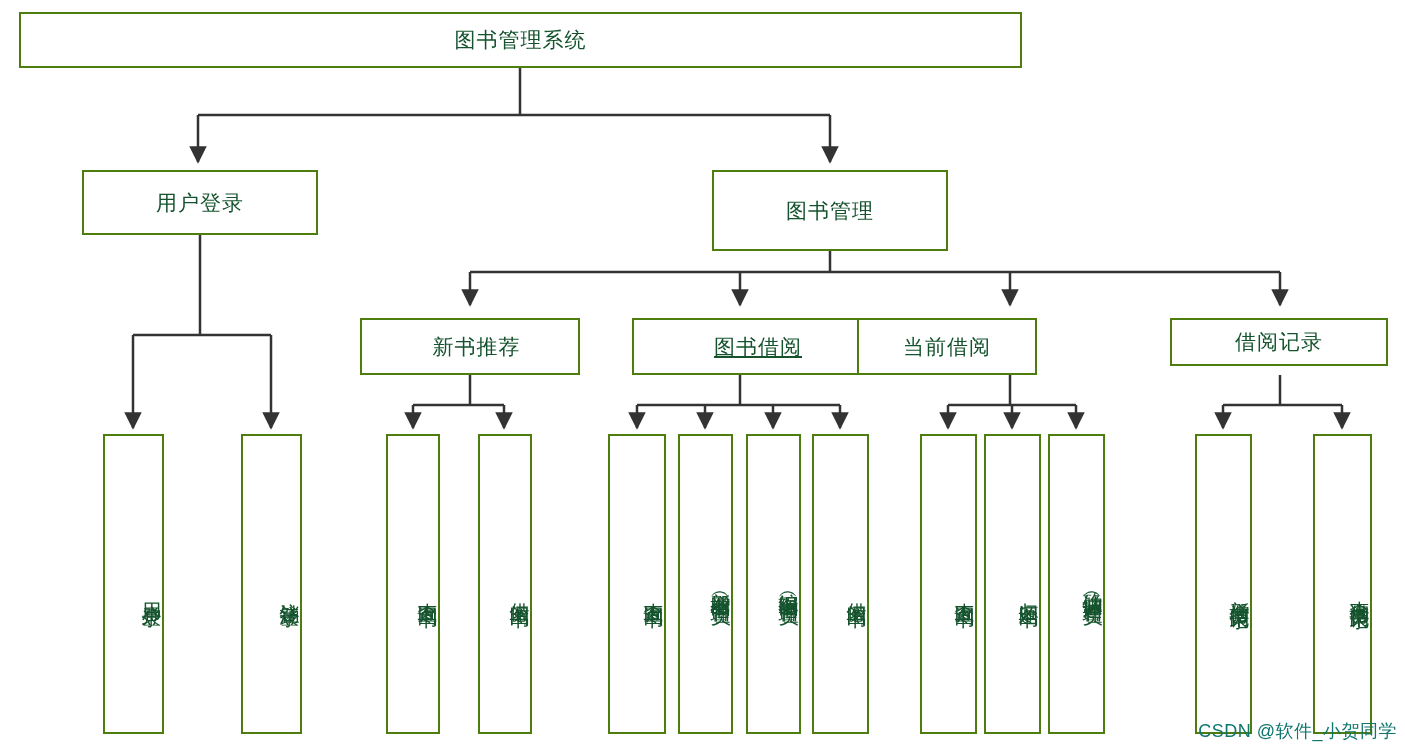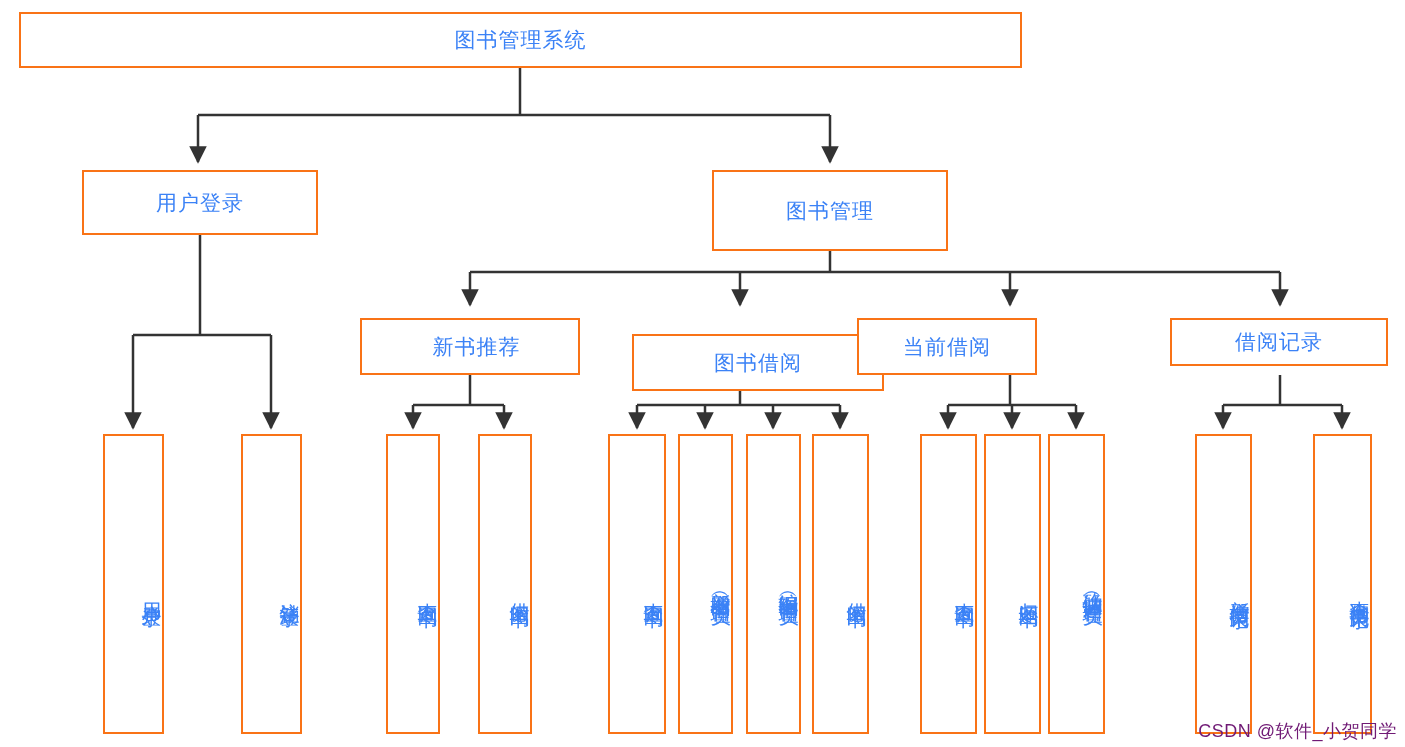--- a/index.html
+++ b/index.html
@@ -8,25 +8,25 @@
     background:#ffffff;
     font-family:"Liberation Sans","DejaVu Sans",sans-serif;
     overflow:hidden;
     position:relative;
   }
   #canvas{position:absolute;left:0;top:0;width:1405px;height:747px;}
   .node{
     position:absolute;
     box-sizing:border-box;
     background:#ffffff;
-    border:2px solid #f97316;
+    border:2px solid #4d7c0f;
     display:flex;
     align-items:center;
     justify-content:center;
-    color:#3b82f6;
+    color:#14532d;
   }
   .node.h{
     font-size:21px;
     letter-spacing:1px;
     white-space:nowrap;
   }
   .node.v{
     font-size:20px;
     writing-mode:vertical-rl;
     text-orientation:upright;
@@ -36,21 +36,21 @@
     padding-top:14px;
     line-height:1;
   }
   .node.v.pad{padding-top:4px;}
   svg{position:absolute;left:0;top:0;}
   #watermark{
     position:absolute;
     right:8px;
     bottom:4px;
     font-size:18px;
-    color:#701a75;
+    color:#0f766e;
     white-space:nowrap;
     letter-spacing:0.5px;
   }
 </style>
 </head>
 <body>
 
 <div id="canvas">
 
   <svg width="1405" height="747">
@@ -110,21 +110,21 @@
   <div class="node h" style="left:82px;top:170px;width:236px;height:65px;">
     <span>用户登录</span>
   </div>
   <div class="node h" style="left:712px;top:170px;width:236px;height:81px;">
     <span>图书管理</span>
   </div>
 
   <div class="node h" style="left:360px;top:318px;width:220px;height:57px;padding-left:13px;">
     <span>新书推荐</span>
   </div>
-  <div class="node h" style="left:632px;top:334px;width:252px;height:57px;">
+  <div class="node h" style="left:632px;top:318px;width:252px;height:57px;text-decoration:underline;">
     <span>图书借阅</span>
   </div>
   <div class="node h" style="left:857px;top:318px;width:180px;height:57px;">
     <span>当前借阅</span>
   </div>
   <div class="node h" style="left:1170px;top:318px;width:218px;height:48px;">
     <span>借阅记录</span>
   </div>
 
   <div class="node v" style="left:103px;top:434px;width:61px;height:300px;">

